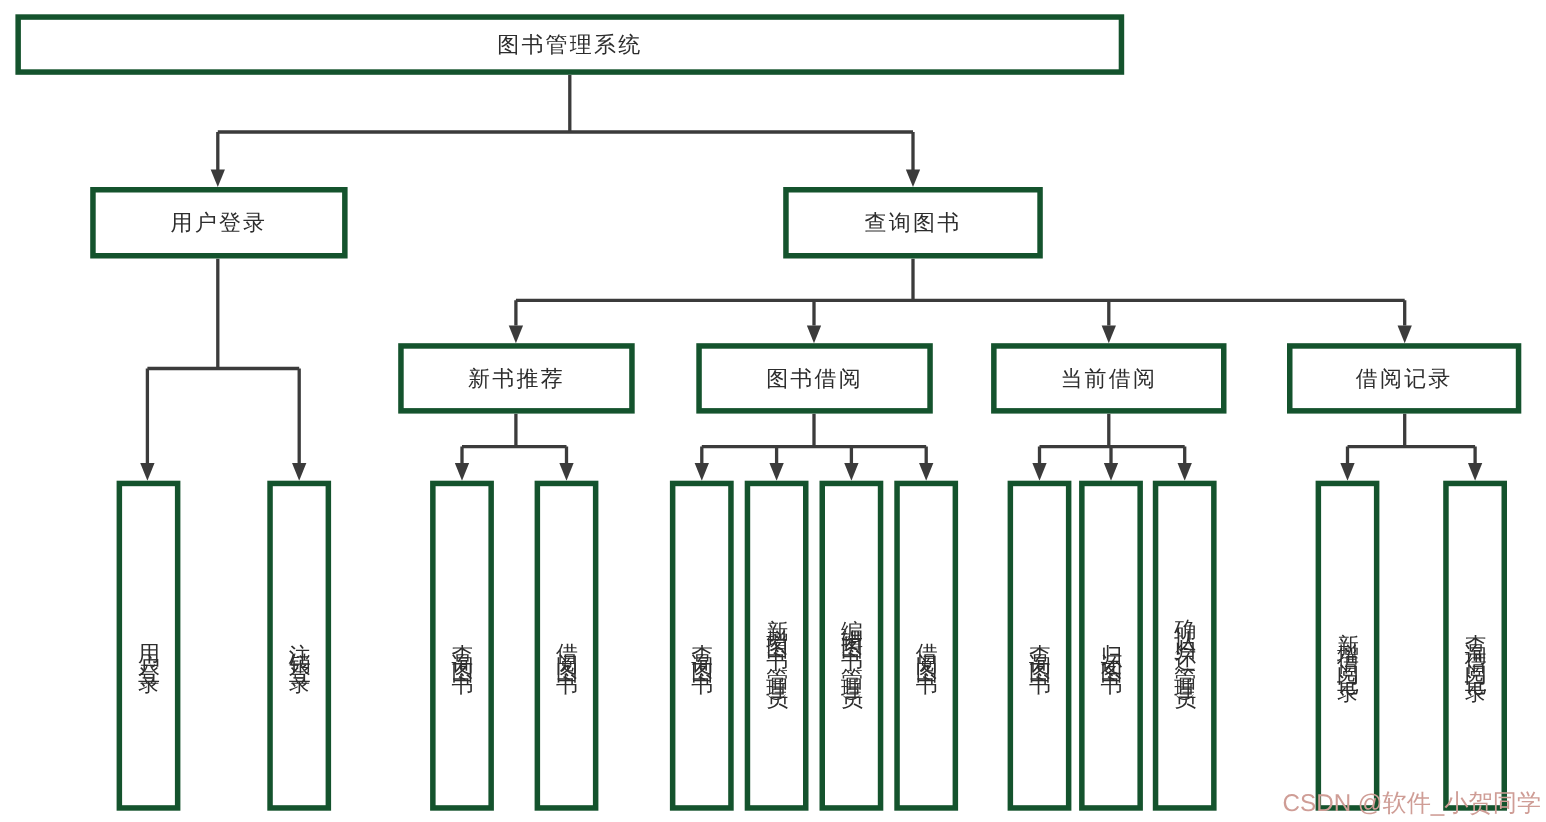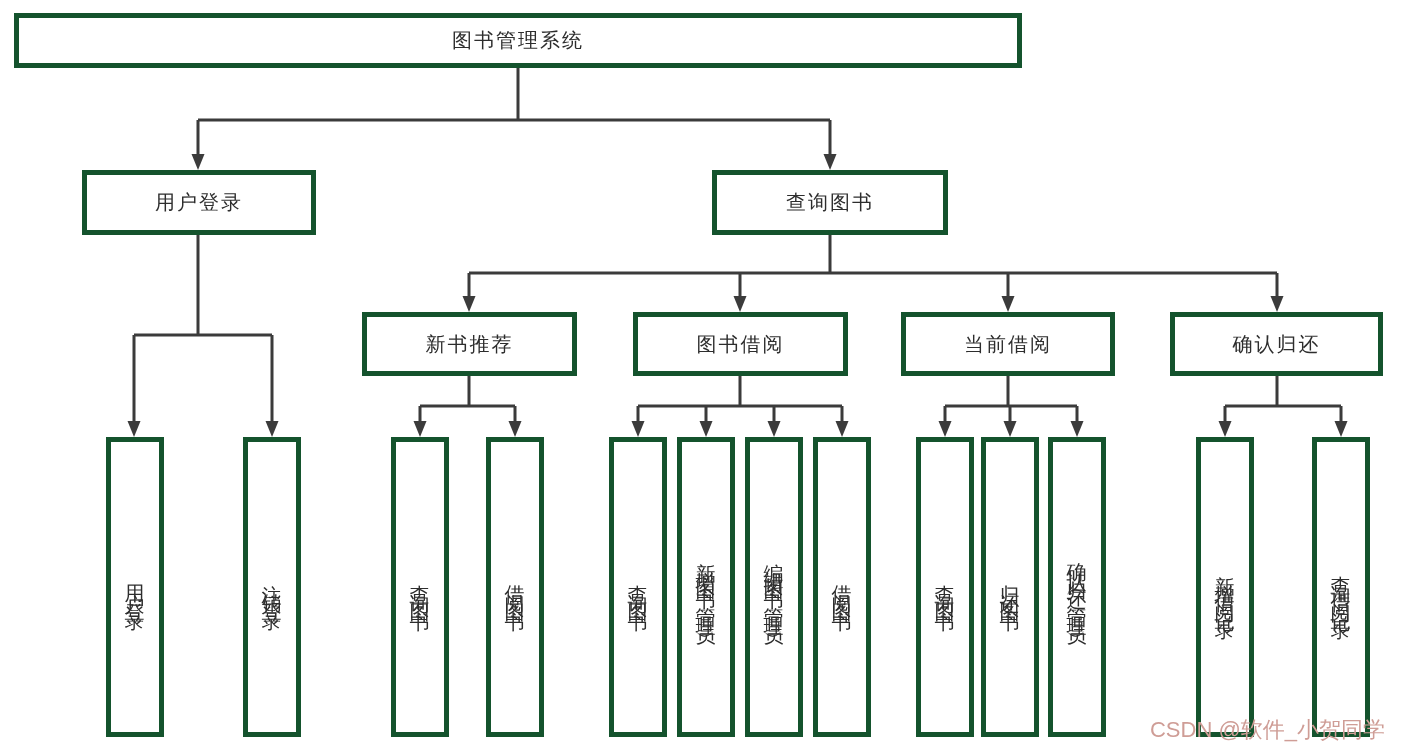--- a/index.html
+++ b/index.html
@@ -64,21 +64,21 @@
     stroke: #3b3b3b;
     stroke-width: 3;
     fill: none;
   }
   .arrowhead {
     fill: #3b3b3b;
     stroke: none;
   }
   #watermark {
     position: absolute;
-    right: 20px;
+    right: 4px;
     bottom: 2px;
     font-size: 22px;
     color: #cf9d96;
     letter-spacing: 0;
     z-index: 3;
     white-space: nowrap;
     margin-left: 45px;
   }
 </style>
 </head>
@@ -136,21 +136,21 @@
   <div class="box lvl2 l2-1">
     <span>新书推荐</span>
   </div>
   <div class="box lvl2 l2-2">
     <span>图书借阅</span>
   </div>
   <div class="box lvl2 l2-3">
     <span>当前借阅</span>
   </div>
   <div class="box lvl2 l2-4">
-    <span>确认归还</span>
+    <span>借阅记录</span>
   </div>
 
   <div class="box leaf a1">
     <span>用户登录</span>
   </div>
   <div class="box leaf a2">
     <span>注销登录</span>
   </div>
 
   <div class="box leaf b1">

